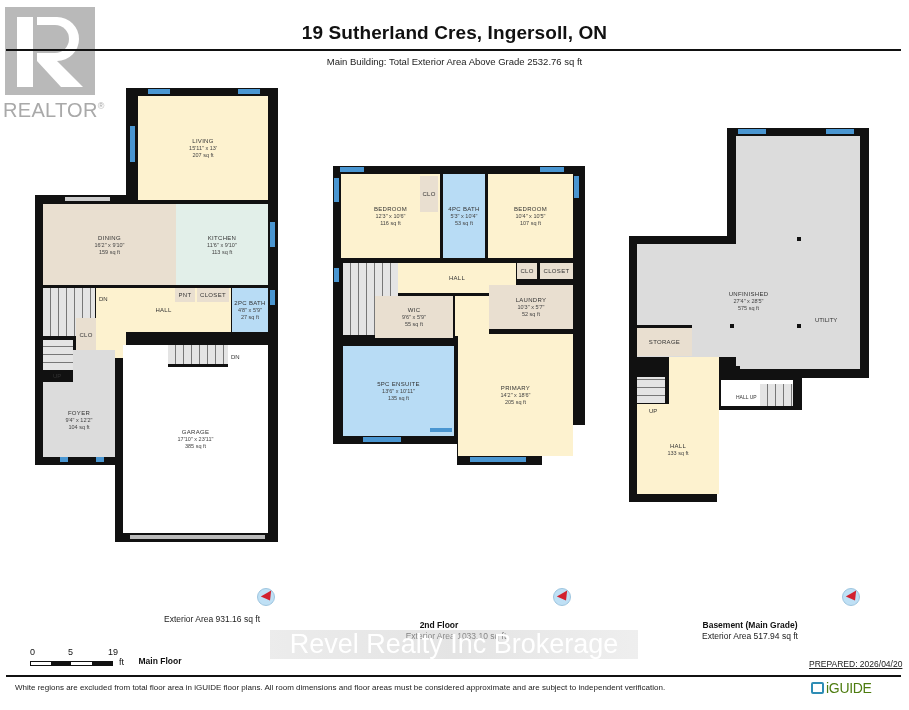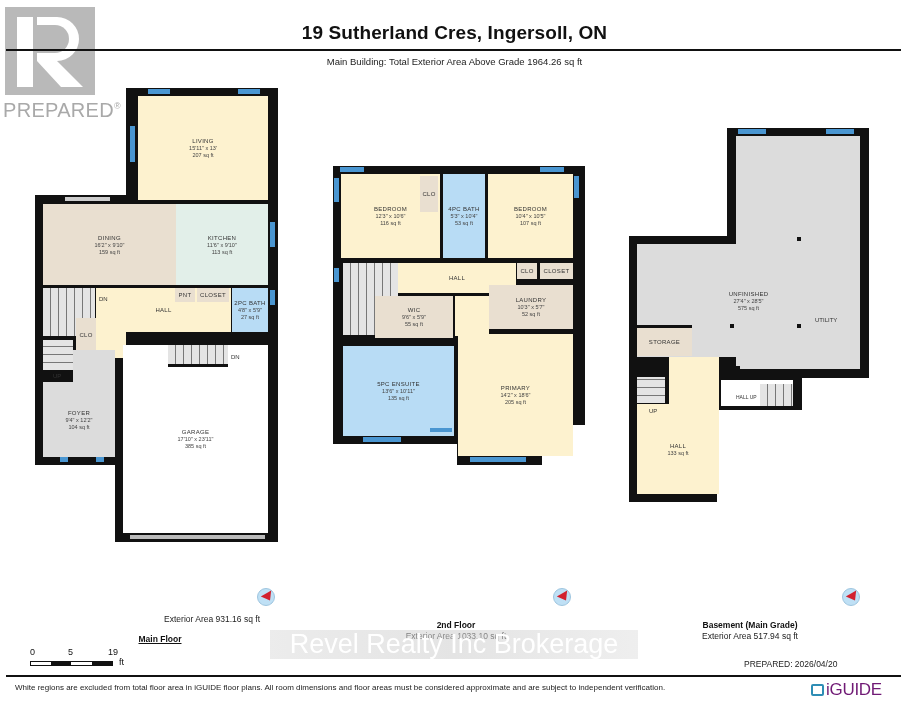--- a/index.html
+++ b/index.html
@@ -32,38 +32,38 @@
   
   .floor-name { font-size: 8.5px; font-weight: bold; text-align: center; }
   .floor-area { font-size: 8.5px; text-align: center; color: #222; }
   .compass { width: 18px; height: 18px; border-radius: 50%; background: #bfe0f5; border: 1px solid #9ec5df; }
   .compass::after { content: ""; position: absolute; left: 4px; top: 4px; border-left: 6px solid transparent; border-right: 6px solid transparent; border-top: 8px solid #d2202e; transform: rotate(-30deg); }
   .watermark { left: 270px; top: 630px; width: 368px; height: 29px; background: linear-gradient(90deg, rgba(200,200,200,0.35), rgba(210,210,210,0.6), rgba(200,200,200,0.3)); color: #fff; font-size: 27px; line-height: 29px; text-align: center; white-space: nowrap; overflow: hidden; }
   .scale-bar { left: 30px; top: 661px; width: 83px; height: 5px; border: 1px solid #111; background: linear-gradient(90deg, #fff 0 25%, #111 25% 50%, #fff 50% 75%, #111 75% 100%); }
   .scale-num { font-size: 9px; top: 647px; }
   .footer-rule { left: 6px; width: 895px; top: 675px; height: 2px; background: #111; }
   .disclaimer { left: 15px; top: 683px; font-size: 8px; color: #222; }
-  .prepared { left: 744px; top: 659px; font-size: 8.5px; color: #222; }
-  .iguide { left: 811px; top: 680px; font-size: 17px; color: #701a75; letter-spacing: -0.3px; }
+  .prepared { left: 809px; top: 659px; font-size: 8.5px; color: #222; text-decoration: underline; }
+  .iguide { left: 811px; top: 680px; font-size: 14px; color: #4d7c0f; letter-spacing: -0.3px; }
   .iguide-box { display: inline-block; width: 13px; height: 12px; border: 2px solid #2e8db5; border-radius: 2px; margin-right: 2px; vertical-align: -1px; }
 </style>
 </head>
 <body>
 
 <div class="abs logo-box"></div>
 <svg class="abs logo-R" viewBox="0 0 66 70">
   <rect x="0" y="0" width="16" height="70" fill="#fff"></rect>
   <path d="M20 0 H40 A22 22 0 0 1 40 44 L66 70 H44 L20 44 Z" fill="#fff"></path>
   <path d="M20 8 H38 A14 14 0 0 1 38 36 H20 Z" fill="#b9b9b9"></path>
 </svg>
-<div class="abs logo-text"><span>PREPARED</span><sup>®</sup></div>
+<div class="abs logo-text"><span>REALTOR</span><sup>®</sup></div>
 
 <div class="abs title">19 Sutherland Cres, Ingersoll, ON</div>
 <div class="abs title-rule"></div>
-<div class="abs subtitle">Main Building: Total Exterior Area Above Grade 1964.26 sq ft</div>
+<div class="abs subtitle">Main Building: Total Exterior Area Above Grade 2532.76 sq ft</div>
 
 <div>
 
   <div class="abs wall" style="left:126px;top:88px;width:152px;height:120px;"></div>
   <div class="abs wall" style="left:35px;top:195px;width:243px;height:150px;"></div>
   <div class="abs wall" style="left:35px;top:340px;width:85px;height:125px;"></div>
   <div class="abs wall" style="left:115px;top:340px;width:163px;height:202px;"></div>
 
   <div class="abs room cream" style="left:138px;top:96px;width:130px;height:104px;">
     <div class="rname">LIVING</div>
@@ -236,23 +236,23 @@
   <div class="abs small-lbl" style="left:736px;top:394px;font-size:5px;">HALL UP</div>
 
   <div class="abs win" style="left:738px;top:129px;width:28px;height:5px;"></div>
   <div class="abs win" style="left:826px;top:129px;width:28px;height:5px;"></div>
 </div>
 
 <div class="abs compass" style="left:257px;top:588px;"></div>
 <div class="abs compass" style="left:553px;top:588px;"></div>
 <div class="abs compass" style="left:842px;top:588px;"></div>
 
-<div class="abs floor-name" style="left:60px;width:200px;top:634px;text-decoration:underline;">Main Floor</div>
+<div class="abs floor-name" style="left:60px;width:200px;top:656px;">Main Floor</div>
 <div class="abs floor-area" style="left:60px;width:200px;top:614px;text-align:right;">Exterior Area 931.16 sq ft</div>
-<div class="abs floor-name" style="left:356px;width:200px;top:620px;">2nd Floor</div>
+<div class="abs floor-name" style="left:339px;width:200px;top:620px;">2nd Floor</div>
 <div class="abs floor-area" style="left:356px;width:200px;top:631px;">Exterior Area 1033.10 sq ft</div>
 <div class="abs floor-name" style="left:650px;width:200px;top:620px;">Basement (Main Grade)</div>
 <div class="abs floor-area" style="left:650px;width:200px;top:631px;">Exterior Area 517.94 sq ft</div>
 
 <div class="abs watermark">Revel Realty Inc Brokerage</div>
 
 <div class="abs scale-num" style="left:30px;">0</div>
 <div class="abs scale-num" style="left:68px;">5</div>
 <div class="abs scale-num" style="left:108px;">19</div>
 <div class="abs scale-bar"></div>

